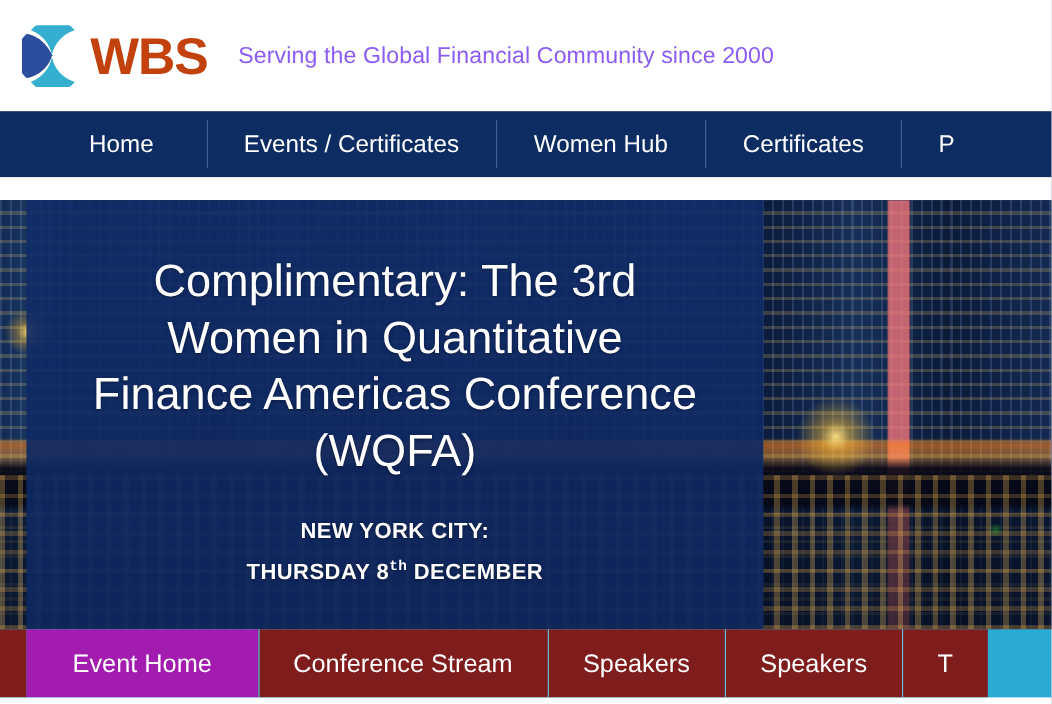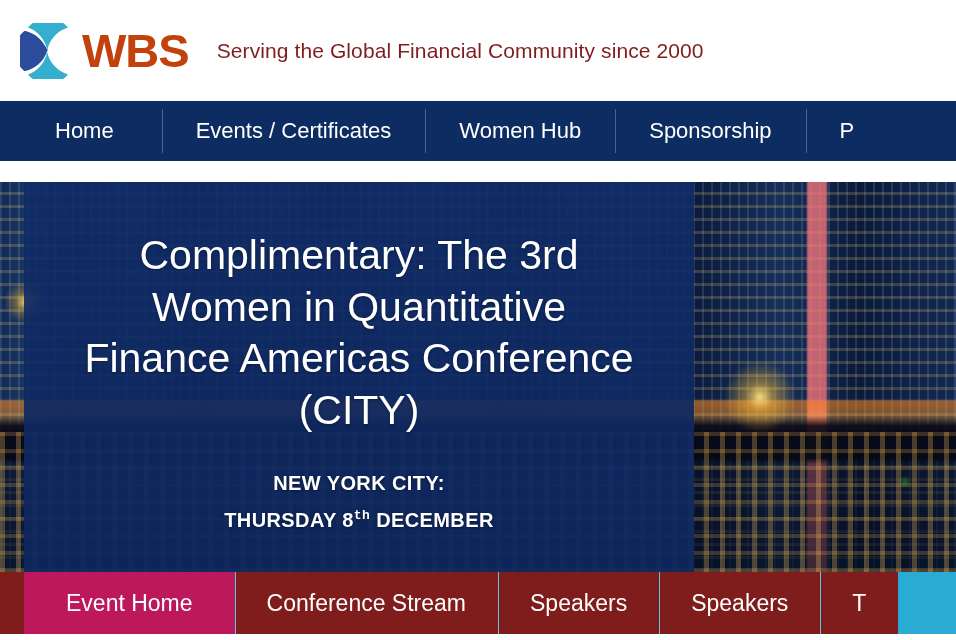--- a/index.html
+++ b/index.html
@@ -29,21 +29,21 @@
   }
   .logo-mark svg { display: block; width: 56px; height: 56px; }
   .logo-word {
     font-size: 47px; font-weight: bold;
     color: #c2410c; letter-spacing: -1px;
     line-height: 1; white-space: nowrap;
   }
   .tagline {
     margin-left: 28px;
     font-size: 21px;
-    color: #7f1d1d;
+    color: #8b5cf6;
     white-space: nowrap;
     letter-spacing: 0.1px;
   }
 
   
   .main-nav {
     width: 956px; height: 60px;
     background: #0d2d62;
     display: flex; align-items: stretch;
     overflow: hidden;
@@ -54,21 +54,21 @@
     font-size: 22px;
     white-space: nowrap;
     padding: 0 34px;
     position: relative;
     cursor: pointer;
   }
   .nav-item + .nav-item::before {
     content: ""; position: absolute; left: 0; top: 8px; bottom: 8px;
     width: 1px; background: #4a628e;
   }
-  .nav-item.first { padding-left: 55px; padding-right: 48px; }
+  .nav-item.first { padding-left: 81px; padding-right: 48px; }
 
   
   .hero {
     position: relative;
     width: 956px; height: 390px;
     overflow: hidden;
     margin-top: 21px;
     background: #0a1430;
   }
   .hero-photo {
@@ -147,21 +147,21 @@
   .event-tab {
     display: flex; align-items: center; justify-content: center;
     color: #ffffff; font-size: 23px;
     white-space: nowrap;
     background: #7f1d1d;
     position: relative;
     padding: 0 32px;
     cursor: pointer;
   }
   .event-tab.spacer { width: 24px; padding: 0; }
-  .event-tab.active { background: #be185d; padding: 0 42px; }
+  .event-tab.active { background: #a21caf; padding: 0 42px; }
   .event-tab + .event-tab:not(.active)::before {
     content: ""; position: absolute; left: 0; top: 0; bottom: 0;
     width: 1px; background: #5fc3e0;
   }
 </style>
 </head>
 <body>
 
 <header class="site-header">
   <div class="logo-block">
@@ -176,28 +176,28 @@
     </span>
     <span class="logo-word">WBS</span>
   </div>
   <div class="tagline">Serving the Global Financial Community since 2000</div>
 </header>
 
 <nav class="main-nav">
   <div class="nav-item first">Home</div>
   <div class="nav-item">Events / Certificates</div>
   <div class="nav-item">Women Hub</div>
-  <div class="nav-item">Sponsorship</div>
+  <div class="nav-item">Certificates</div>
   <div class="nav-item">P</div>
 </nav>
 
 <section class="hero">
   <div class="hero-photo"></div>
   <div class="hero-overlay">
-    <h1 class="hero-title">Complimentary: The 3rd Women in Quantitative Finance Americas Conference (CITY)</h1>
+    <h1 class="hero-title">Complimentary: The 3rd Women in Quantitative Finance Americas Conference (WQFA)</h1>
     <div class="hero-sub">
       <div>NEW YORK CITY:</div>
       <div><span>THURSDAY 8</span><sup>th</sup><span> DECEMBER</span></div>
     </div>
   </div>
 </section>
 
 <nav class="event-tabs">
   <div class="event-tab spacer"></div>
   <div class="event-tab active">Event Home</div>

